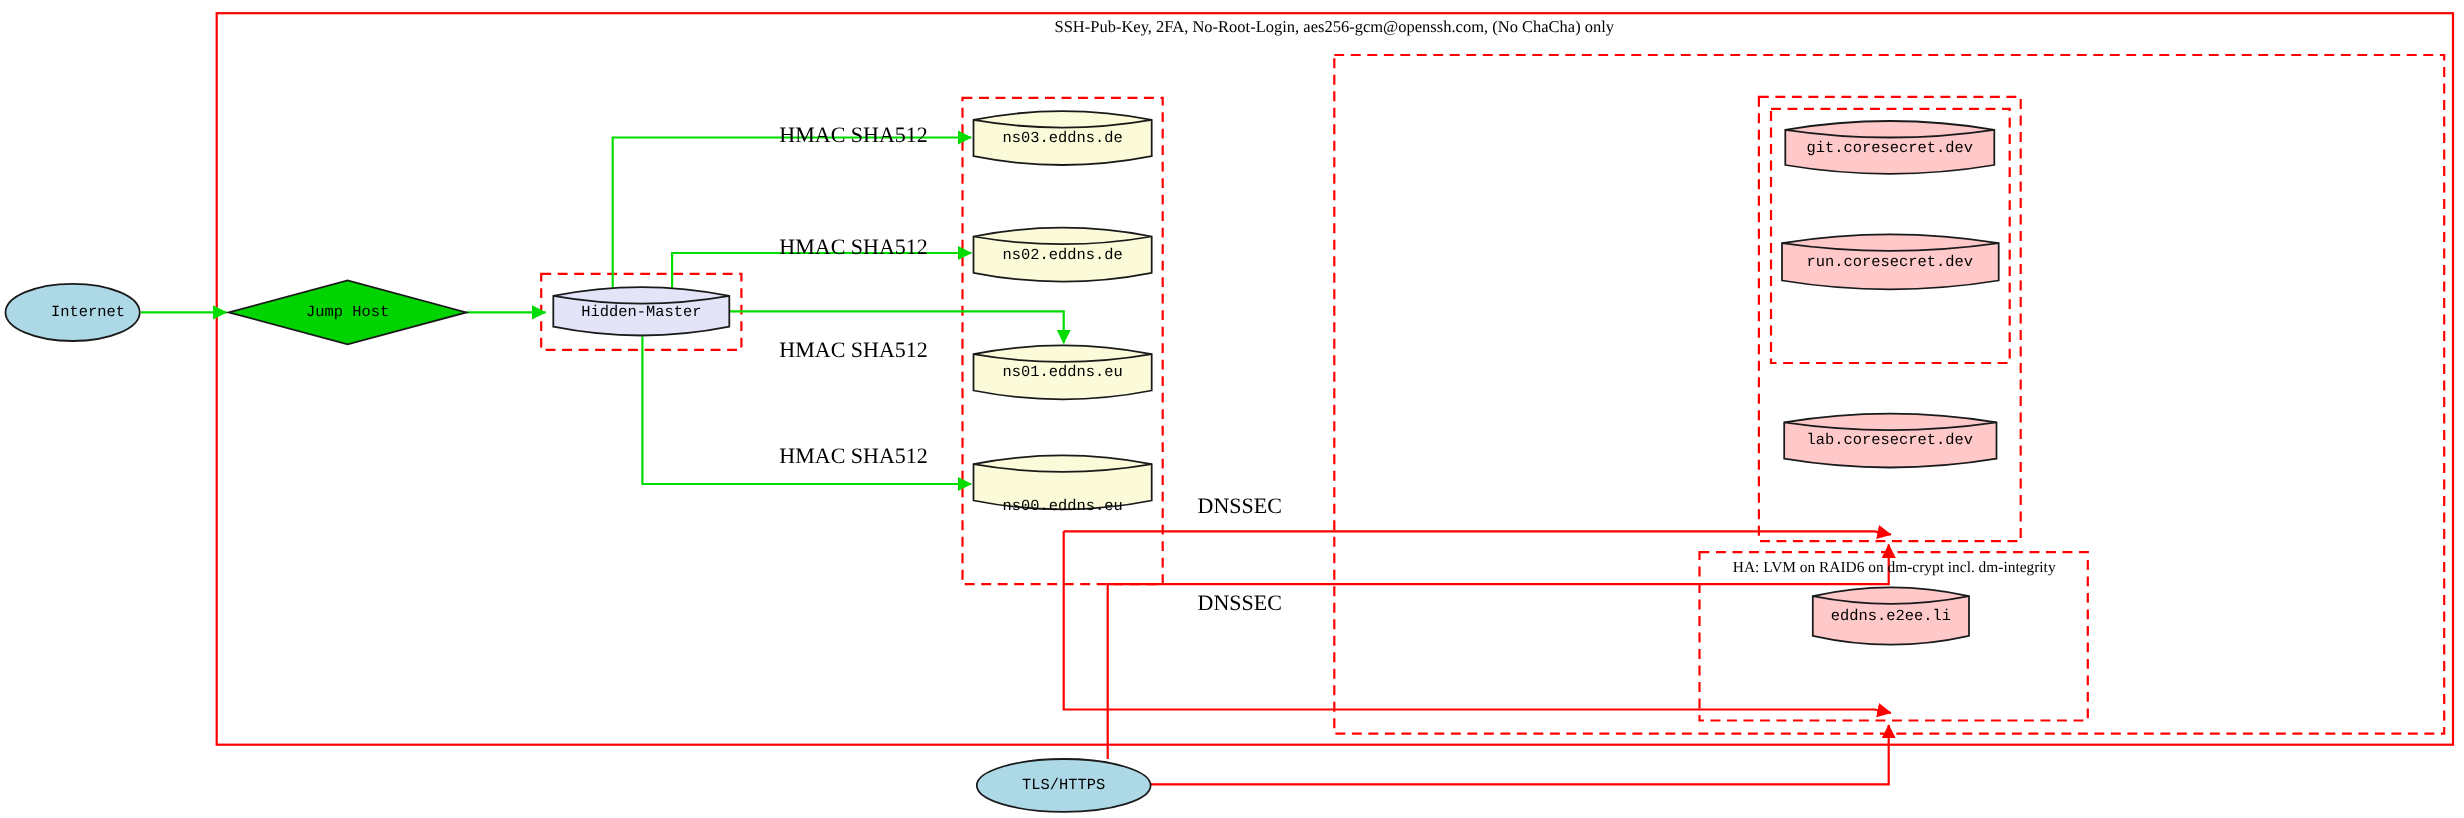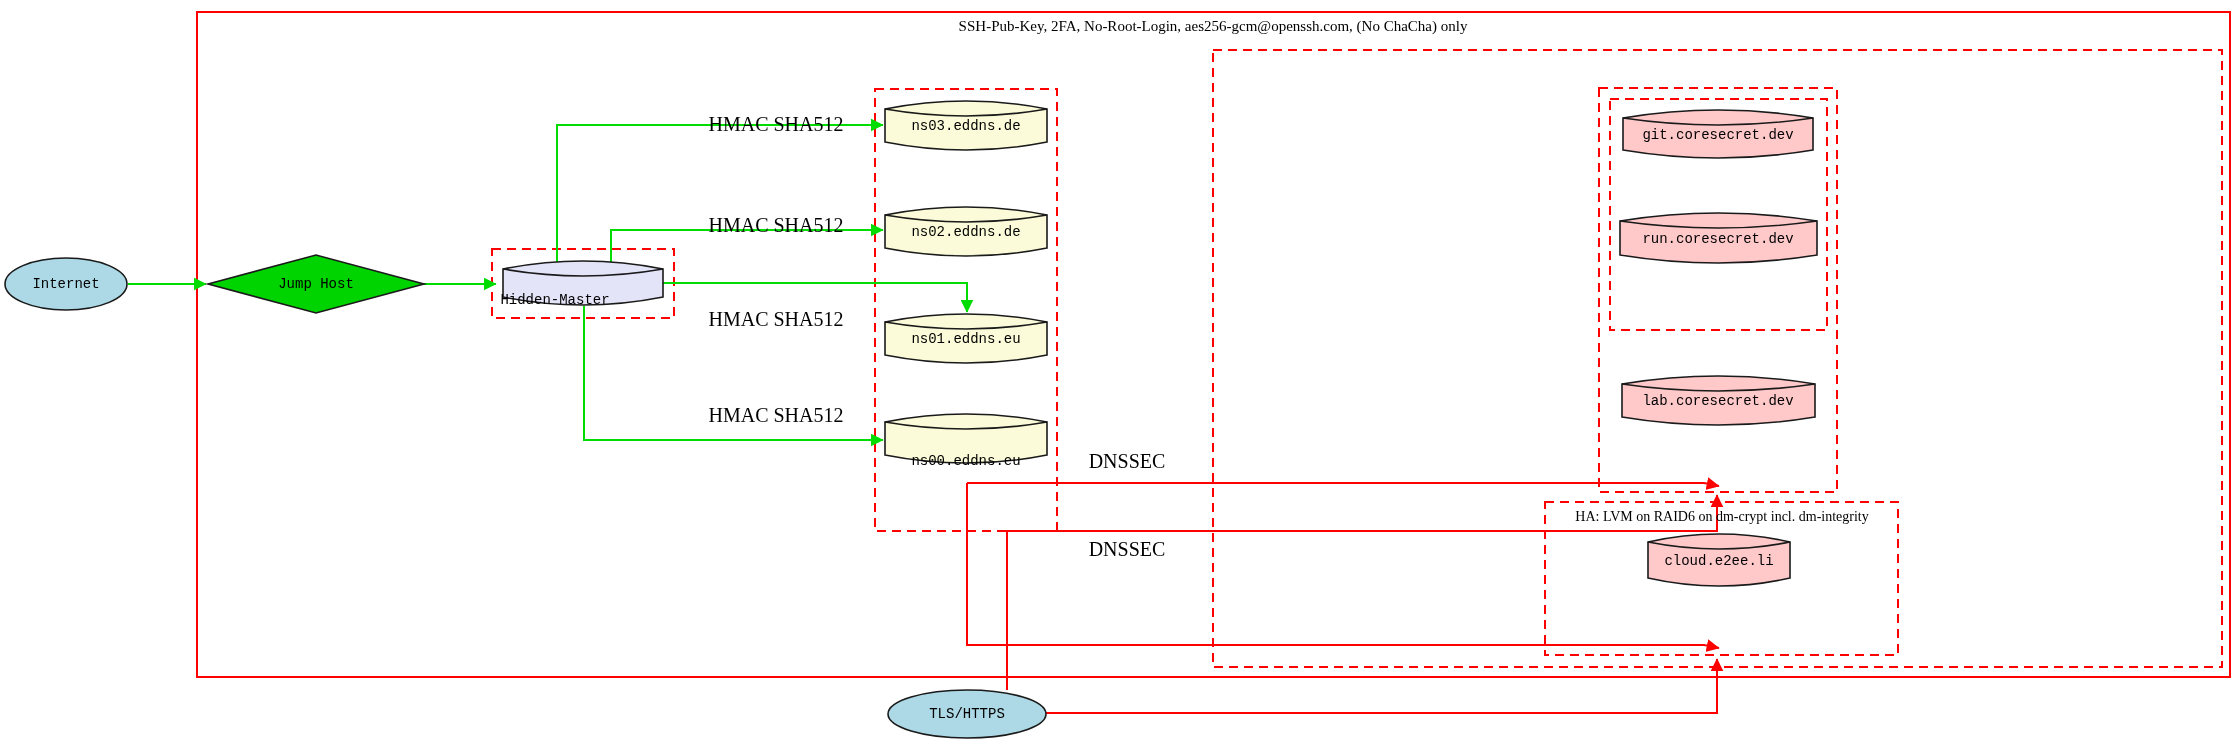--- a/index.html
+++ b/index.html
@@ -104,26 +104,26 @@
   <div class="lbl cluster-label" style="left:1213px; top:26px;">SSH-Pub-Key, 2FA, No-Root-Login, aes256-gcm@openssh.com, (No ChaCha) only</div>
   <div class="lbl cluster-label small" style="left:1722px; top:517px;">HA: LVM on RAID6 on dm-crypt incl. dm-integrity</div>
 
   <div class="lbl edge-label" style="left:776px; top:124px;">HMAC SHA512</div>
   <div class="lbl edge-label" style="left:776px; top:225px;">HMAC SHA512</div>
   <div class="lbl edge-label" style="left:776px; top:319px;">HMAC SHA512</div>
   <div class="lbl edge-label" style="left:776px; top:415px;">HMAC SHA512</div>
   <div class="lbl edge-label" style="left:1127px; top:461px;">DNSSEC</div>
   <div class="lbl edge-label" style="left:1127px; top:549px;">DNSSEC</div>
 
-  <div class="lbl node-label" style="left:66px; top:284px;">Internet</div>
+  <div class="lbl node-label" style="left:80px; top:284px;">Internet</div>
   <div class="lbl node-label" style="left:316px; top:284px;">Jump Host</div>
-  <div class="lbl node-label" style="left:555px; top:284px;margin-top:16px;">Hidden-Master</div>
+  <div class="lbl node-label" style="left:583px; top:284px;">Hidden-Master</div>
   <div class="lbl node-label" style="left:966px; top:126px;">ns03.eddns.de</div>
   <div class="lbl node-label" style="left:966px; top:232px;">ns02.eddns.de</div>
   <div class="lbl node-label" style="left:966px; top:339px;text-align:right;">ns01.eddns.eu</div>
   <div class="lbl node-label" style="left:966px; top:439px;margin-top:22px;">ns00.eddns.eu</div>
   <div class="lbl node-label" style="left:1718px; top:135px;">git.coresecret.dev</div>
   <div class="lbl node-label" style="left:1718px; top:239px;">run.coresecret.dev</div>
   <div class="lbl node-label" style="left:1718px; top:401px;">lab.coresecret.dev</div>
-  <div class="lbl node-label" style="left:1719px; top:561px;">cloud.e2ee.li</div>
+  <div class="lbl node-label" style="left:1719px; top:561px;">eddns.e2ee.li</div>
   <div class="lbl node-label" style="left:967px; top:714px;">TLS/HTTPS</div>
 
 </div>
 
 </body></html>

